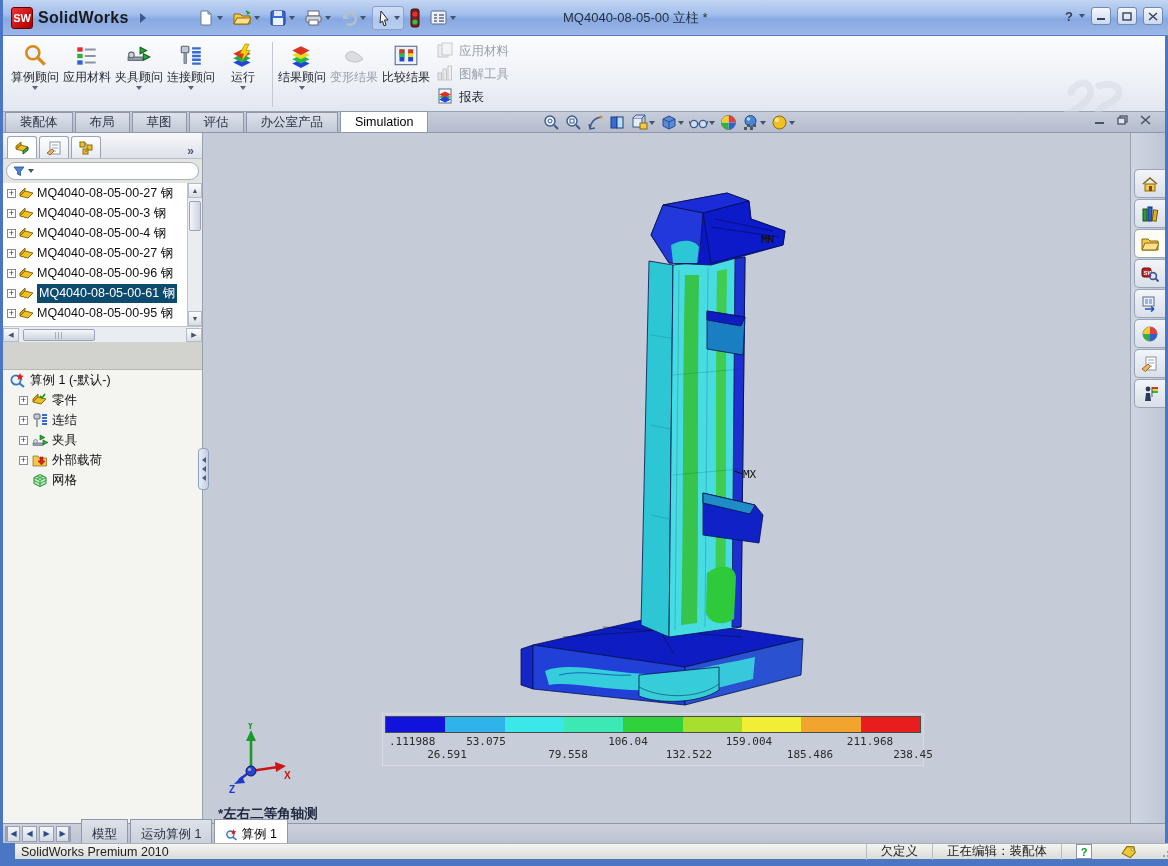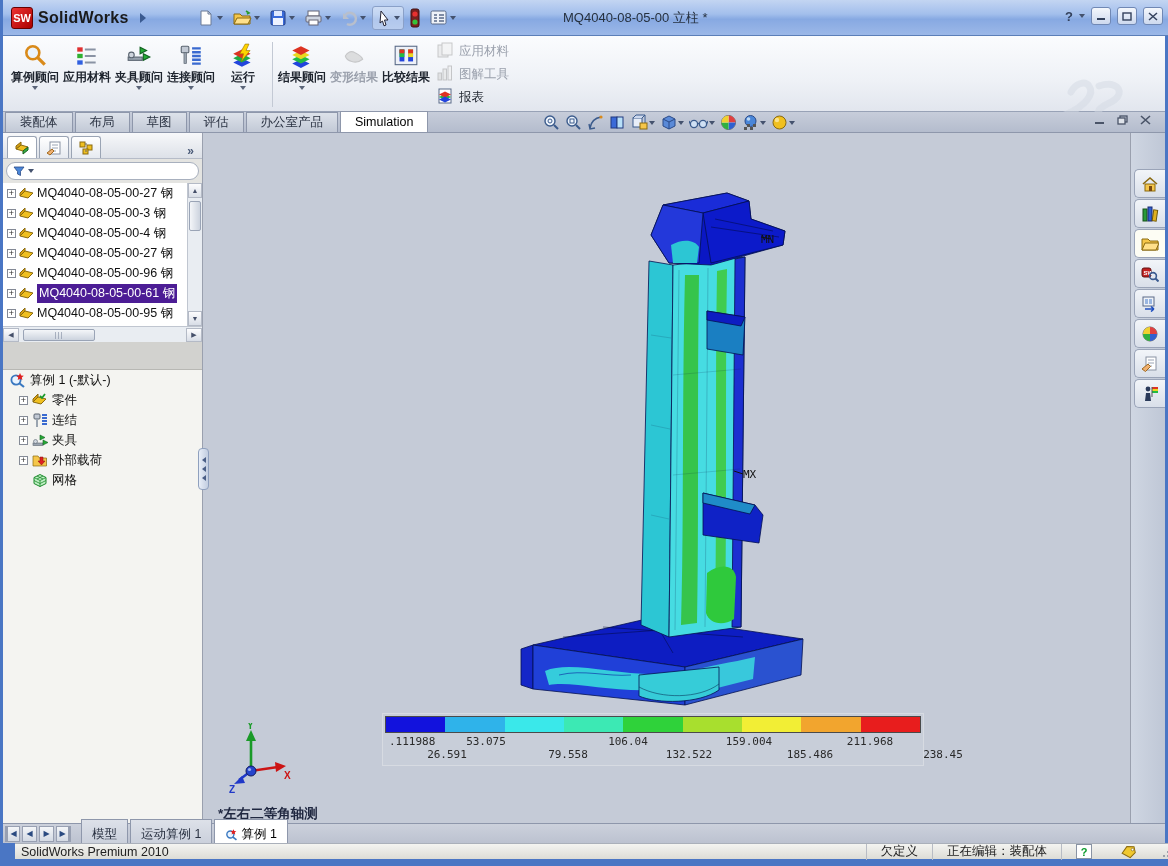--- a/index.html
+++ b/index.html
@@ -28,21 +28,21 @@
   .searchtext { font-size:12px; color:#555; }
   .winbtns { position:absolute; right:8px; top:7px; display:flex; gap:6px; align-items:center; }
   .wbtn { width:20px; height:18px; display:flex; align-items:center; justify-content:center;
     border:1px solid #7088b4; border-radius:3px; background:linear-gradient(#f4f7fc,#cdd9ee); }
   .helpq { font-size:13px; font-weight:bold; color:#33415c; }
 
   
   .ribbon { position:absolute; left:0; top:36px; width:1162px; height:76px;
     background:linear-gradient(180deg,#fbfcfe 0%,#eef1f6 60%,#e2e6ee 100%);
     border-bottom:1px solid #98a2b6; display:flex; align-items:stretch; padding:2px 4px 0 6px; }
-  .rbtn { width:52px; display:flex; flex-direction:column; align-items:center; padding-top:3px;font-weight:bold; }
+  .rbtn { width:52px; display:flex; flex-direction:column; align-items:center; padding-top:3px; }
   .rbtn.wide { width:58px; }
   .rbtn .icn { height:30px; display:flex; align-items:center; justify-content:center; }
   .rbtn .lbl { font-size:12px; line-height:13px; text-align:center; color:#1e242e; max-width:52px; }
   .rbtn .caret { margin-top:2px; width:0;height:0;border-top:4px solid #5a6478;border-left:3.5px solid transparent;border-right:3.5px solid transparent;}
   .rbtn.disabled .lbl { color:#9aa0ac; }
   .rbtn.disabled .icn { filter:grayscale(1); opacity:.55; }
   .rsep { width:1px; background:#c3c9d4; margin:4px 3px; }
   .rstack { display:flex; flex-direction:column; justify-content:center; gap:2px; margin-left:4px; }
   .srow { display:flex; align-items:center; gap:5px; height:21px; }
   .srow .lbl { font-size:12.5px; color:#1e242e; }
@@ -70,21 +70,21 @@
   .ptab { width:30px; height:22px; border:1px solid #9aa4b4; border-bottom:none; border-radius:3px 3px 0 0;
     background:linear-gradient(#fff,#e6eaf0); display:flex; align-items:center; justify-content:center; margin-right:2px;}
   .ptab.active { background:#fff; }
   .pchev { margin-left:auto; margin-right:8px; color:#4a5a78; font-size:12px; font-weight:bold; }
   .filterbar { margin:3px 3px; height:18px; background:#fff; border:1px solid #a8b0be; border-radius:9px;
     display:flex; align-items:center; padding:0 6px; gap:3px; }
   .tree { position:absolute; left:0; top:50px; width:199px; height:143px; background:#fff; overflow:hidden; }
   .titem { height:20px; display:flex; align-items:center; gap:3px; padding-left:4px; white-space:nowrap; overflow:hidden; }
   .titem .plus { width:9px; height:9px; border:1px solid #848a96; background:#fff; font-size:9px; line-height:7px; text-align:center; color:#333; flex:none; }
   .titem .tlabel { font-size:12.5px; color:#111; }
-  .titem.selected .tlabel { background:#4c1d95; color:#fff; padding:1px 2px; }
+  .titem.selected .tlabel { background:#0c4a6e; color:#fff; padding:1px 2px; }
   .vscroll { position:absolute; right:0; top:50px; width:15px; height:143px; background:#e9edf2; border-left:1px solid #c0c6d0; }
   .varrow { height:15px; display:flex; align-items:center; justify-content:center; background:linear-gradient(#fdfdfe,#d8dde6); border:1px solid #b4bac6; font-size:7px; color:#46506a;}
   .vthumb { position:absolute; left:1px; top:18px; width:12px; height:30px; background:linear-gradient(90deg,#f4f6f9,#ccd3de); border:1px solid #9aa4b6; border-radius:2px;}
   .hscroll { position:absolute; left:0; top:193px; width:199px; height:16px; background:#e9edf2; border-top:1px solid #c0c6d0; display:flex; align-items:center;}
   .harrow { width:16px; height:14px; display:flex; align-items:center; justify-content:center; background:linear-gradient(#fdfdfe,#d8dde6); border:1px solid #b4bac6; font-size:7px; color:#46506a;}
   .hthumb { width:72px; height:12px; margin-left:4px; background:linear-gradient(#f4f6f9,#ccd3de); border:1px solid #9aa4b6; border-radius:2px; display:flex; align-items:center; justify-content:center; font-size:8px; color:#8a94a8; letter-spacing:1px;}
   .grayband { position:absolute; left:0; top:209px; width:199px; height:28px; background:#d2d2cf; border-bottom:1px solid #b8b8b4; }
   .studyarea { position:absolute; left:0; top:237px; width:199px; height:453px; background:#f4f4f1; }
   .srow2 { height:20px; display:flex; align-items:center; gap:4px; padding-left:6px; }
   .srow2.indent { padding-left:16px; }
@@ -699,21 +699,21 @@
           <div class="leglabels">
             <span class="lg-top" style="left:4px">.111988</span>
             <span class="lg-bot" style="left:62px">26.591</span>
             <span class="lg-top" style="left:101px;transform:translateX(-50%)">53.075</span>
             <span class="lg-bot" style="left:183px">79.558</span>
             <span class="lg-top" style="left:243px;transform:translateX(-50%)">106.04</span>
             <span class="lg-bot" style="left:304px">132.522</span>
             <span class="lg-top" style="left:364px;transform:translateX(-50%)">159.004</span>
             <span class="lg-bot" style="left:425px">185.486</span>
             <span class="lg-top" style="left:485px;transform:translateX(-50%)">211.968</span>
-            <span class="lg-bot" style="left:558px">238.45</span>
+            <span class="lg-bot" style="left:528px">238.45</span>
           </div>
         </div>
       </div>
 
       <svg class="triad" width="64" height="72" viewBox="0 0 64 72">
         <line x1="23" y1="48" x2="23" y2="16" stroke="#1a9a28" stroke-width="2.6"></line>
         <polygon points="23,7 18,18 28,18" fill="#1a9a28"></polygon>
         <line x1="23" y1="48" x2="50" y2="44" stroke="#cc1414" stroke-width="2.6"></line>
         <polygon points="58,43 47,39 48,49" fill="#cc1414"></polygon>
         <line x1="23" y1="48" x2="11" y2="57" stroke="#2038c8" stroke-width="2.4"></line>

